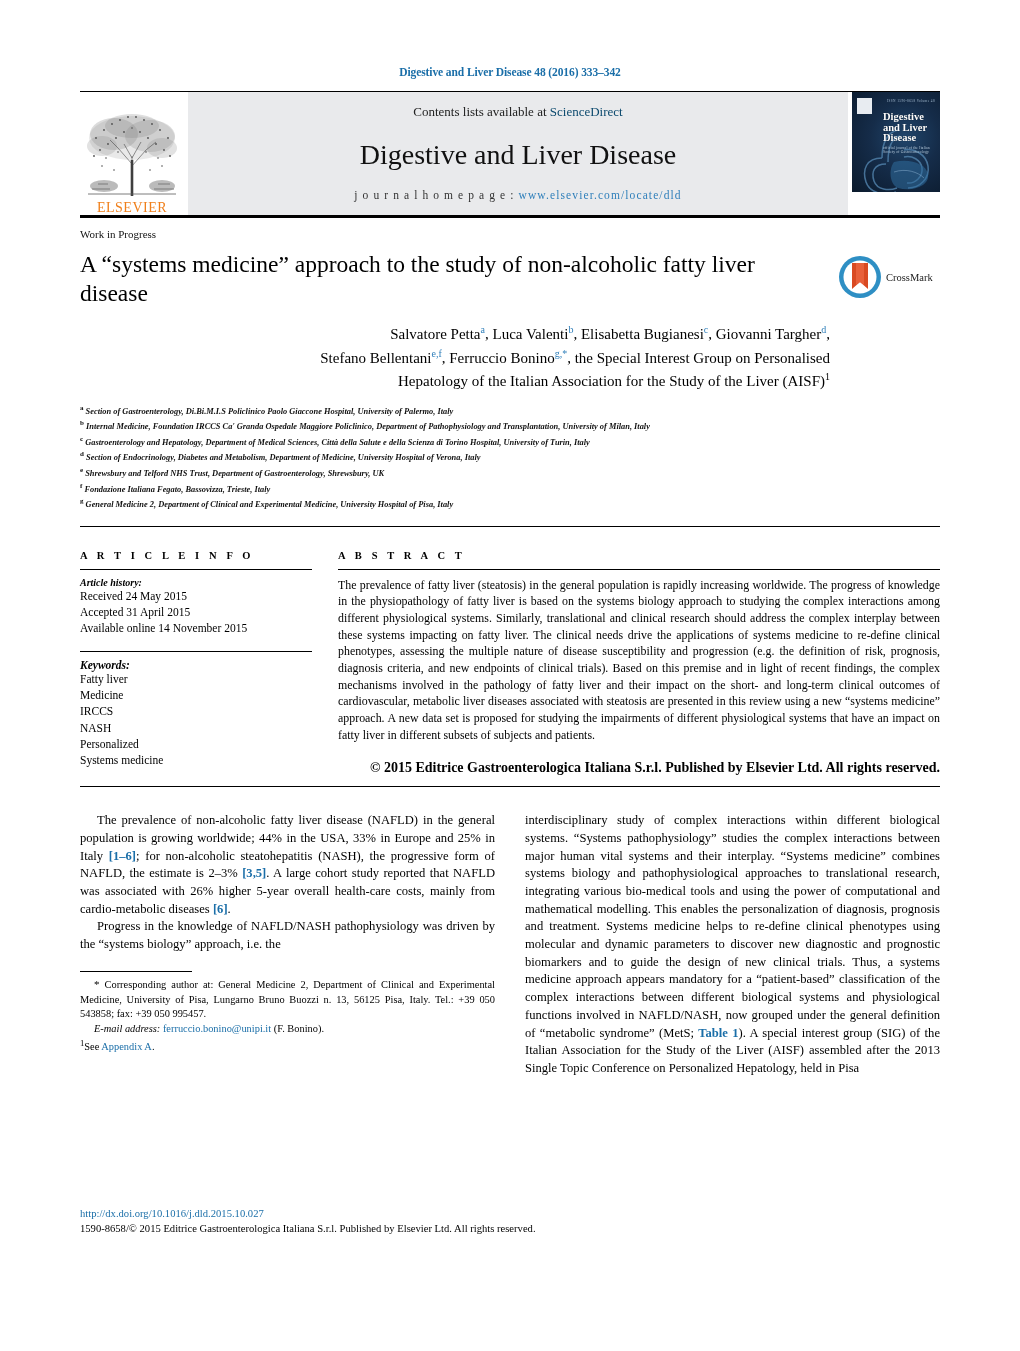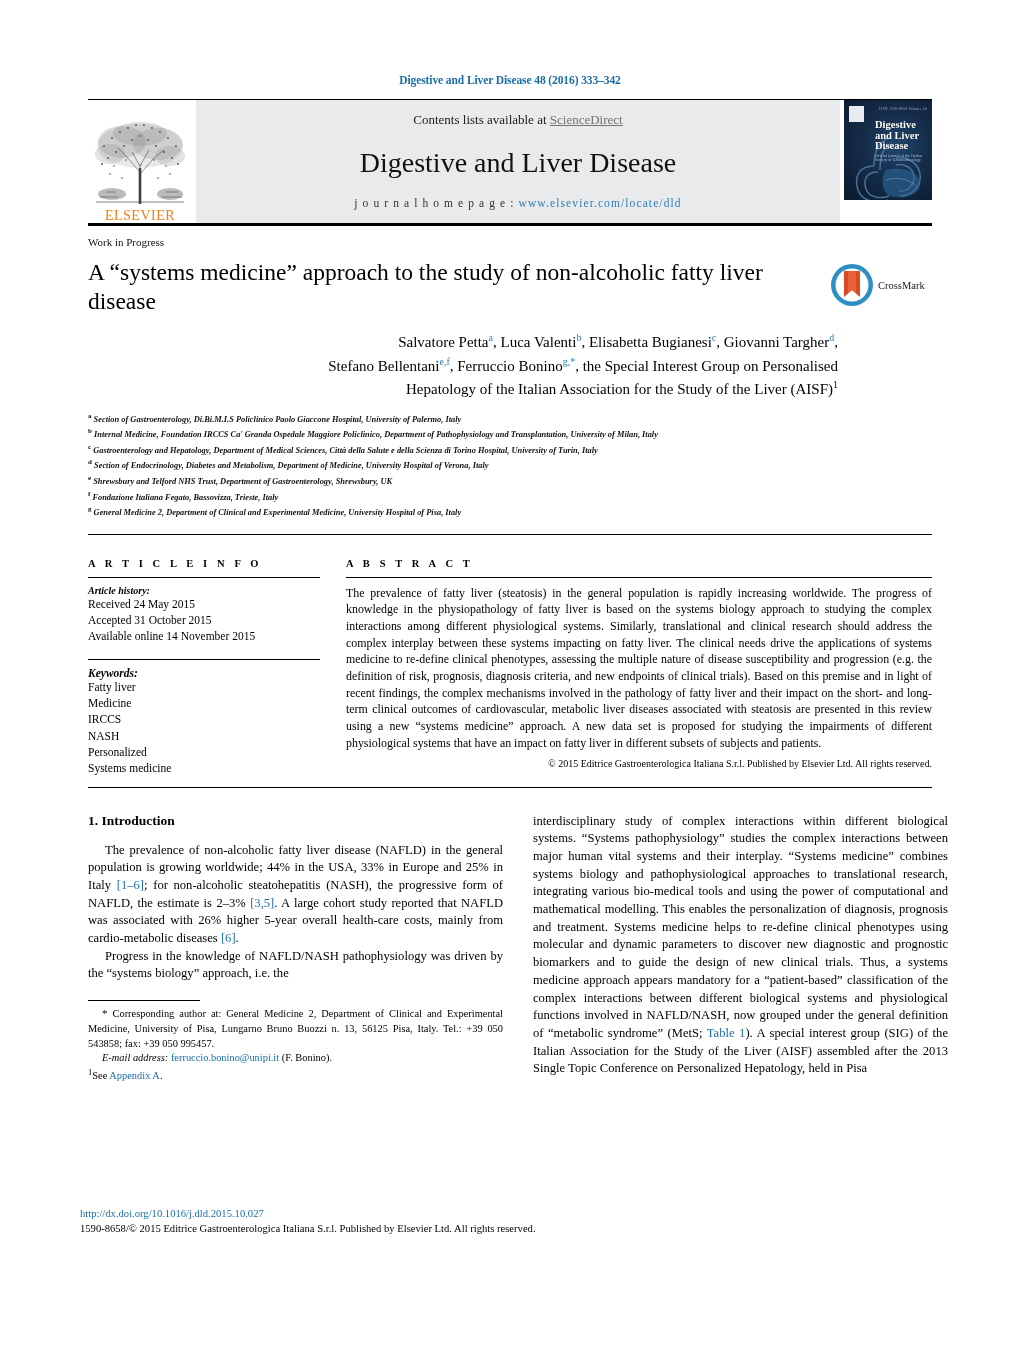--- a/index.html
+++ b/index.html
@@ -6,21 +6,21 @@
   html, body { margin: 0; padding: 0; }
   body {
     width: 1020px;
     height: 1351px;
     background: #ffffff;
     font-family: "Liberation Serif", serif;
     color: #000000;
     position: relative;
     overflow: hidden;
   }
-  .page { position: relative; width: 1020px; height: 1351px; padding: 8px; }
+  .page { position: relative; width: 1020px; height: 1351px; padding: 0; }
 
   
   .running-head {
     text-align: center;
     font-size: 11.5px;
     font-weight: bold;
     color: #1a6ea8;
     padding-top: 66px;
     letter-spacing: -0.1px;
   }
@@ -56,21 +56,21 @@
     background: #e9eaec;
     display: flex;
     flex-direction: column;
     justify-content: space-between;
     align-items: center;
     padding: 12px 0 14px 0;
     margin-left: 4px;
     margin-right: 4px;
   }
   .contents-line { font-size: 13px; color: #222; }
-  .contents-line .sd-link { color: #737373; text-decoration: underline; }
+  .contents-line .sd-link { color: #0c4a6e; }
   .journal-title-big {
     font-size: 28px;
     color: #111;
     letter-spacing: 0px;
     font-family: "Liberation Serif", serif;
   }
   .homepage-line { font-size: 11.5px; letter-spacing: 1.1px; color: #333; }
   .homepage-line .hp-url { color: #2f7fba; }
   .cover-thumb {
     width: 88px;
@@ -165,21 +165,21 @@
   .hist-line { font-size: 11.5px; line-height: 1.42; }
   .kw-gap { height: 14px; }
   .kw-title { font-style: italic; font-weight: bold; font-size: 11.5px; }
   .kw-line { font-size: 11.5px; line-height: 1.42; }
   .abs-text {
     font-size: 11.9px;
     line-height: 1.40;
     text-align: justify;
     color: #000;
   }
-  .abs-copy { font-size: 10px; text-align: right; margin-top: 7px; }
+  .abs-copy { font-size: 14px; text-align: right; margin-top: 17px; font-weight: bold; }
 
   
   .bodywrap {
     margin: 22px 80px 0 80px;
     position: relative;
   }
   .bodywrap::before {
     content: "";
     position: absolute; left: 0; right: 0; top: -12px;
     border-top: 1.6px solid #000;
@@ -193,21 +193,21 @@
     font-family: "Liberation Serif", serif;
   }
   p.body-p {
     font-size: 12.6px;
     line-height: 1.405;
     text-align: justify;
     margin: 0;
     text-indent: 17px;
   }
   p.body-p + p.body-p { margin-top: 0px; }
-  .ref { color: #1a6ea8; }
+  .ref { color: #1a6ea8; font-weight: bold; }
 
   
   .footnote {
     margin-top: 17px;
     padding-top: 6px;
     position: relative;
     font-size: 10.4px;
     line-height: 1.42;
   }
   .footnote::before {
@@ -378,21 +378,21 @@
       <div><sup>g</sup> <span>General Medicine 2, Department of Clinical and Experimental Medicine, University Hospital of Pisa, Italy</span></div>
     </div>
   </div>
 
   <div class="infoabs">
     <div class="col-info">
       <div class="sec-head">A R T I C L E   I N F O</div>
       <div class="thin-rule"></div>
       <div class="hist-title">Article history:</div>
       <div class="hist-line">Received 24 May 2015</div>
-      <div class="hist-line">Accepted 31 October 2015</div>
+      <div class="hist-line">Accepted 31 April 2015</div>
       <div class="hist-line">Available online 14 November 2015</div>
       <div class="kw-gap"></div>
       <div class="thin-rule"></div>
       <div class="kw-title">Keywords:</div>
       <div class="kw-line">Fatty liver</div>
       <div class="kw-line">Medicine</div>
       <div class="kw-line">IRCCS</div>
       <div class="kw-line">NASH</div>
       <div class="kw-line">Personalized</div>
       <div class="kw-line">Systems medicine</div>
@@ -402,21 +402,20 @@
       <div class="sec-head">A B S T R A C T</div>
       <div class="thin-rule"></div>
       <div class="abs-text">The prevalence of fatty liver (steatosis) in the general population is rapidly increasing worldwide. The progress of knowledge in the physiopathology of fatty liver is based on the systems biology approach to studying the complex interactions among different physiological systems. Similarly, translational and clinical research should address the complex interplay between these systems impacting on fatty liver. The clinical needs drive the applications of systems medicine to re-define clinical phenotypes, assessing the multiple nature of disease susceptibility and progression (e.g. the definition of risk, prognosis, diagnosis criteria, and new endpoints of clinical trials). Based on this premise and in light of recent findings, the complex mechanisms involved in the pathology of fatty liver and their impact on the short- and long-term clinical outcomes of cardiovascular, metabolic liver diseases associated with steatosis are presented in this review using a new “systems medicine” approach. A new data set is proposed for studying the impairments of different physiological systems that have an impact on fatty liver in different subsets of subjects and patients.</div>
       <div class="abs-copy">© 2015 Editrice Gastroenterologica Italiana S.r.l. Published by Elsevier Ltd. All rights reserved.</div>
     </div>
   </div>
 
   <div class="bodywrap">
     <div class="cols">
       <div class="col">
-        <h2 class="intro-h">1. Introduction</h2>
         <p class="body-p">The prevalence of non-alcoholic fatty liver disease (NAFLD) in the general population is growing worldwide; 44% in the USA, 33% in Europe and 25% in Italy <span class="ref">[1–6]</span>; for non-alcoholic steatohepatitis (NASH), the progressive form of NAFLD, the estimate is 2–3% <span class="ref">[3,5]</span>. A large cohort study reported that NAFLD was associated with 26% higher 5-year overall health-care costs, mainly from cardio-metabolic diseases <span class="ref">[6]</span>.</p>
         <p class="body-p">Progress in the knowledge of NAFLD/NASH pathophysiology was driven by the “systems biology” approach, i.e. the</p>
 
         <div class="footnote">
           <div class="fn-line fn-indent"><span style="font-size:11px">*</span> Corresponding author at: General Medicine 2, Department of Clinical and Experimental Medicine, University of Pisa, Lungarno Bruno Buozzi n. 13, 56125 Pisa, Italy. Tel.: +39 050 543858; fax: +39 050 995457.</div>
           <div class="fn-line fn-indent">
             <span class="em-label">E-mail address:</span>
             <span class="link">ferruccio.bonino@unipi.it</span>
             <span>(F. Bonino).</span>
           </div>

